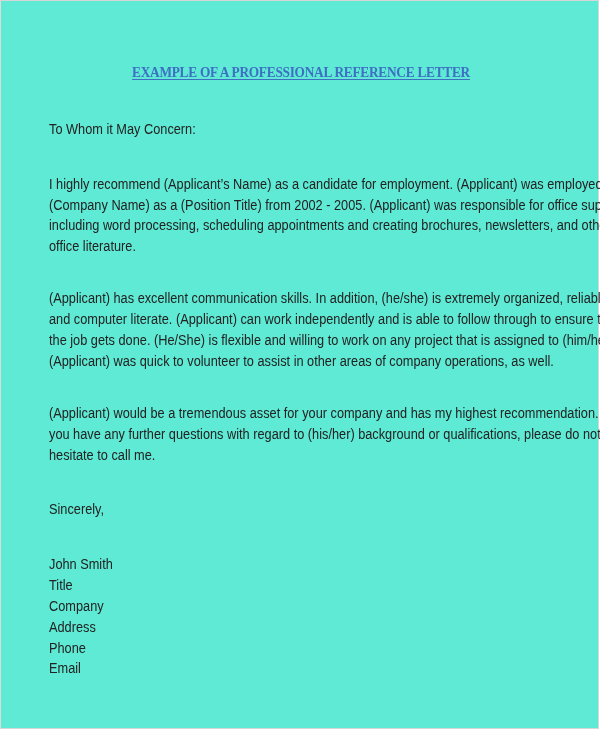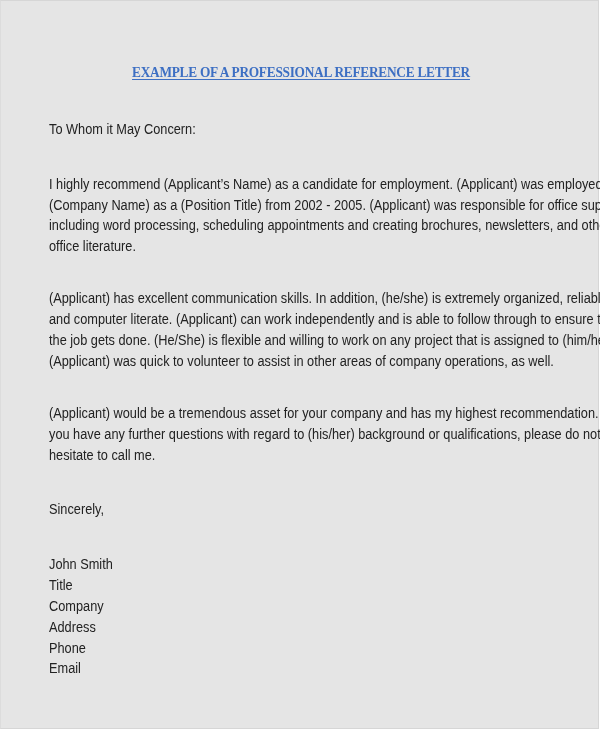--- a/index.html
+++ b/index.html
@@ -14,21 +14,21 @@
       overflow: hidden;
     }
     .page {
       position: absolute;
       left: 0;
       top: 0;
       width: 597px;
       height: 727px;
       border: 1px solid #d6d6d6;
       border-left-color: #dcdcdc;
-      background: #e5e5e5;
+      background: #5eead4;
     }
     .title {
       position: absolute;
       left: 0;
       width: 600px;
       top: 62px;
       text-align: center;
       font-family: "Liberation Serif", "DejaVu Serif", serif;
       font-weight: bold;
       font-size: 15.5px;

